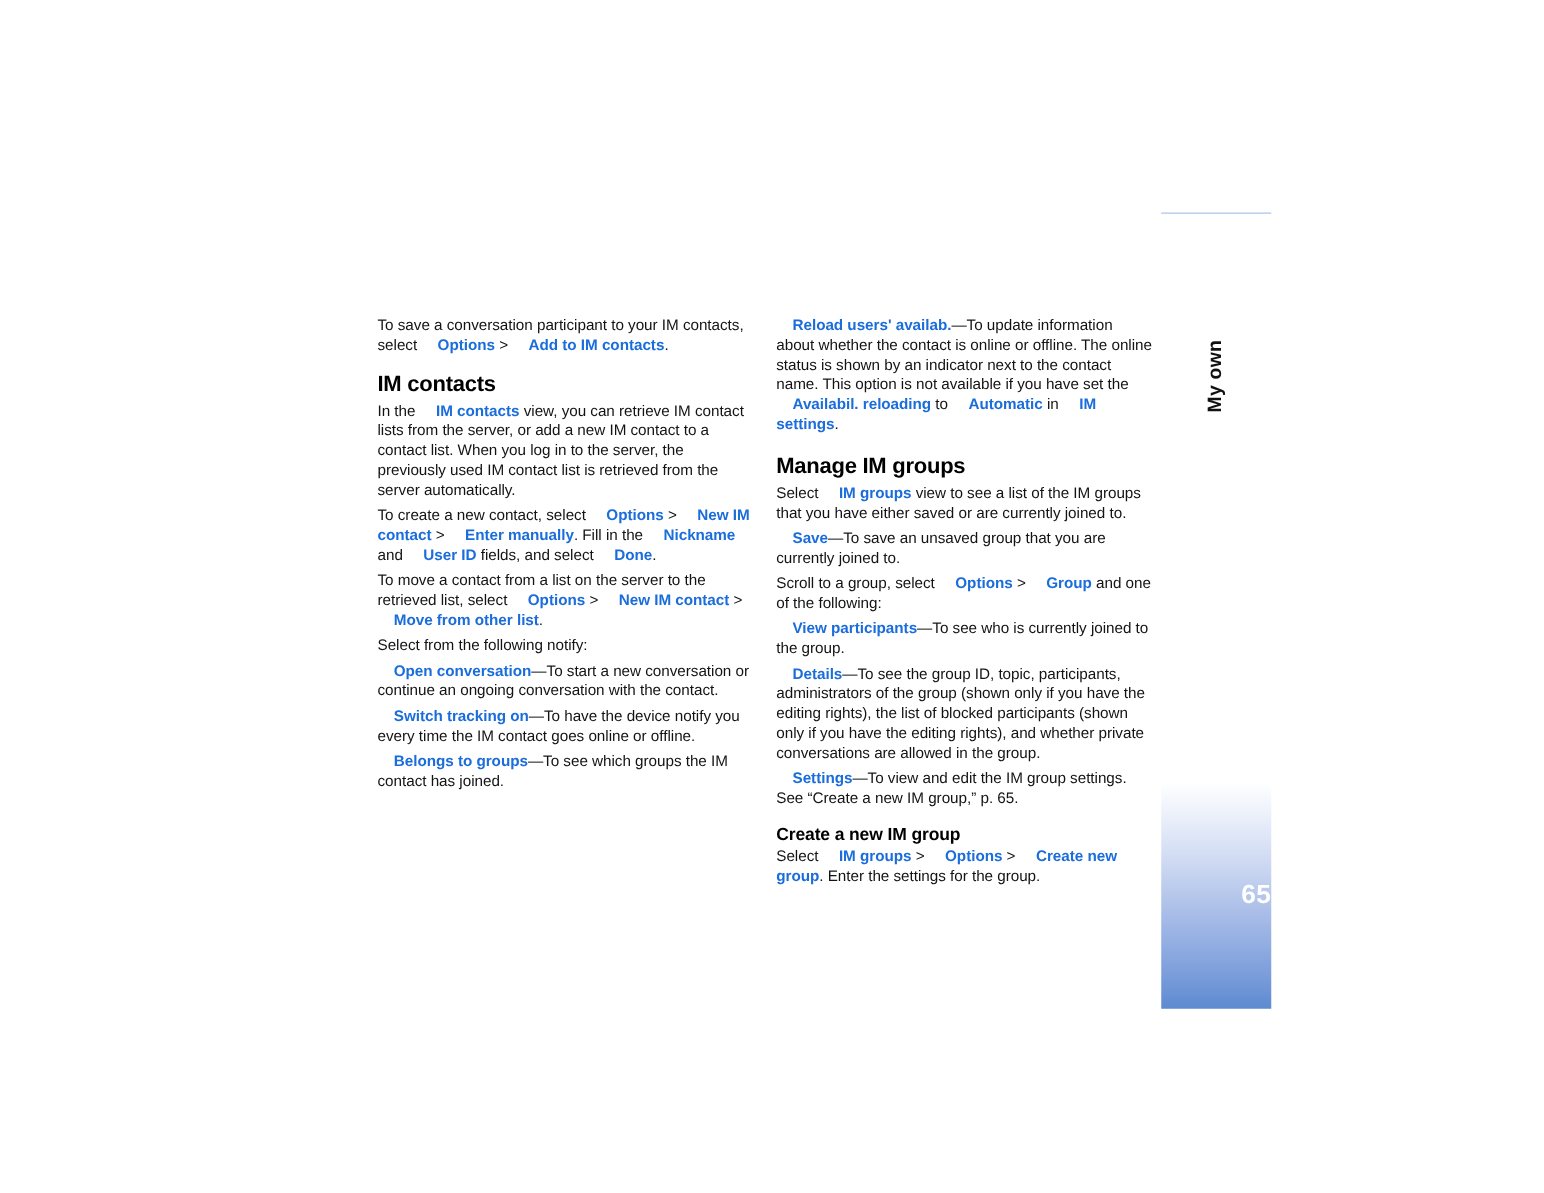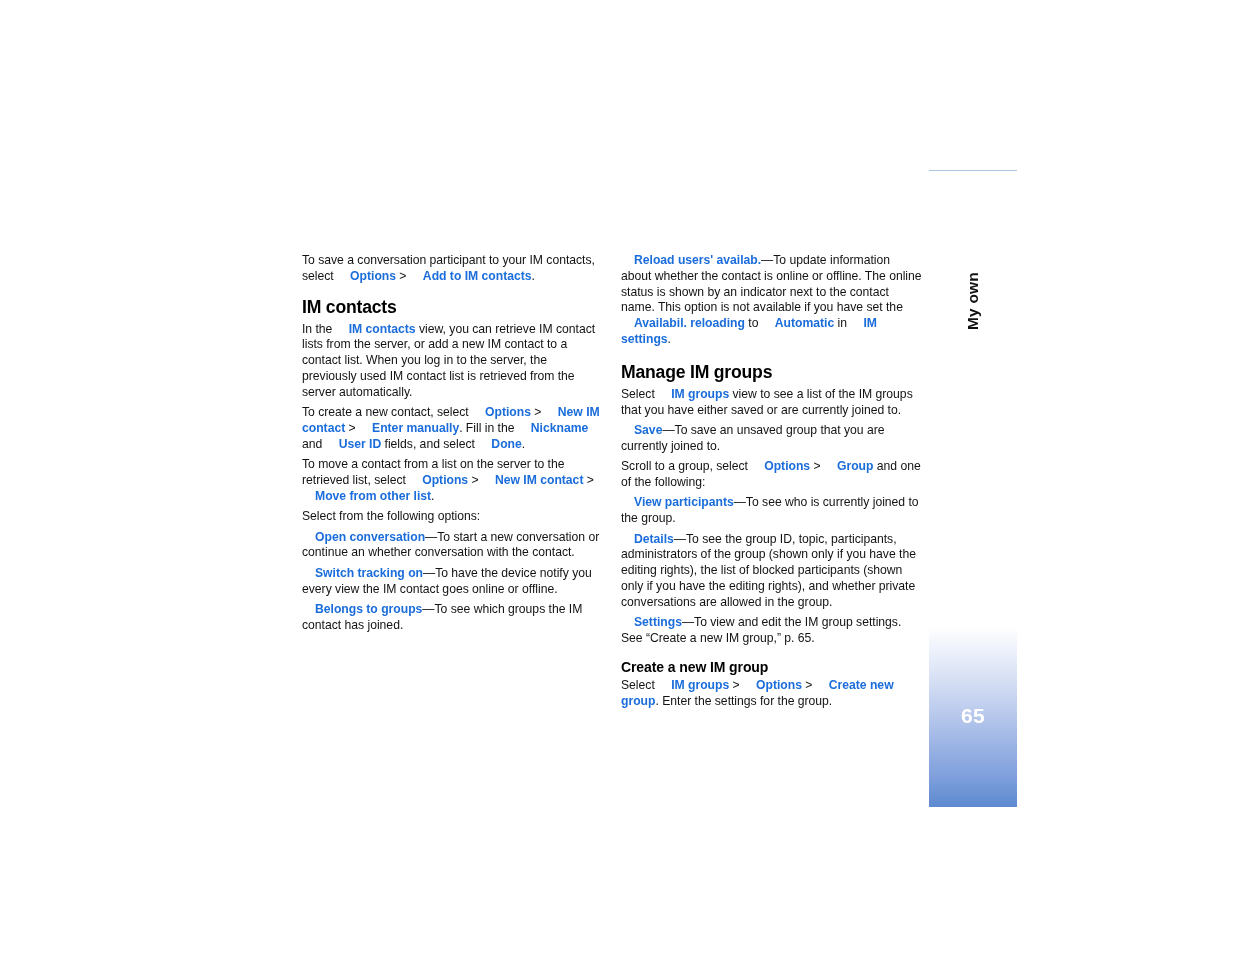--- a/index.html
+++ b/index.html
@@ -99,21 +99,21 @@
     font-weight: 700;
     letter-spacing: 0.2px;
     writing-mode: vertical-rl;
     transform: rotate(180deg);
   }
   .tab-pagenum {
     position: absolute;
     left: 0;
     top: 533px;
     width: 88px;
-    text-align: center;
+    text-align: right;
     color: #ffffff;
     font-size: 21px;
     font-weight: 700;
     letter-spacing: 0.3px;
   }
 </style>
 </head>
 <body>
 
 <div class="page">
@@ -125,25 +125,25 @@
 
     <h2 class="sec first">IM contacts</h2>
 
     <p class="para"><span>In the </span><span class="lnk">IM contacts</span><span> view, you can retrieve IM contact lists from the server, or add a new IM contact to a contact list. When you log in to the server, the previously used IM contact list is retrieved from the server automatically.</span></p>
 
     <p class="para"><span>To create a new contact, select </span><span class="lnk">Options</span><span> &gt; </span><span class="lnk">New IM contact</span><span> &gt; </span><span class="lnk">Enter manually</span><span>. Fill in the </span><span class="lnk">Nickname</span><span> and </span><span class="lnk">User ID</span><span> fields, and select </span><span class="lnk">Done</span><span>.</span></p>
 
     <p class="para"><span>To move a contact from a list on the server to the retrieved list, select </span><span class="lnk">Options</span><span> &gt; </span><span class="lnk">New IM contact</span><span> &gt; </span><span class="lnk">Move from other list</span><span>.</span></p>
 
 
-    <p class="para"><span>Select from the following options:</span></p>
+    <p class="para"><span>Select from the following notify:</span></p>
 
-    <p class="para"><span class="lnk">Open conversation</span><span>—To start a new conversation or continue an whether conversation with the contact.</span></p>
+    <p class="para"><span class="lnk">Open conversation</span><span>—To start a new conversation or continue an ongoing conversation with the contact.</span></p>
 
-    <p class="para"><span class="lnk">Switch tracking on</span><span>—To have the device notify you every view the IM contact goes online or offline.</span></p>
+    <p class="para"><span class="lnk">Switch tracking on</span><span>—To have the device notify you every time the IM contact goes online or offline.</span></p>
 
     <p class="para"><span class="lnk">Belongs to groups</span><span>—To see which groups the IM contact has joined.</span></p>
 
   </div>
 
   <div class="col col-right">
 
     <p class="para"><span class="lnk">Reload users' availab.</span><span>—To update information about whether the contact is online or offline. The online status is shown by an indicator next to the contact name. This option is not available if you have set the </span><span class="lnk">Availabil. reloading</span><span> to </span><span class="lnk">Automatic</span><span> in </span><span class="lnk">IM settings</span><span>.</span></p>
 
     <h2 class="sec">Manage IM groups</h2>

